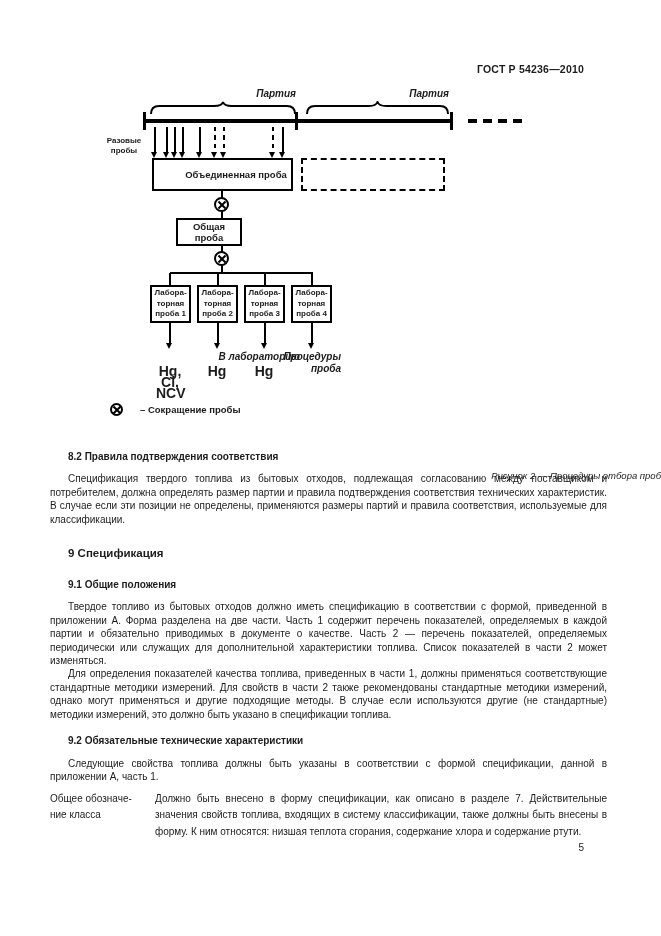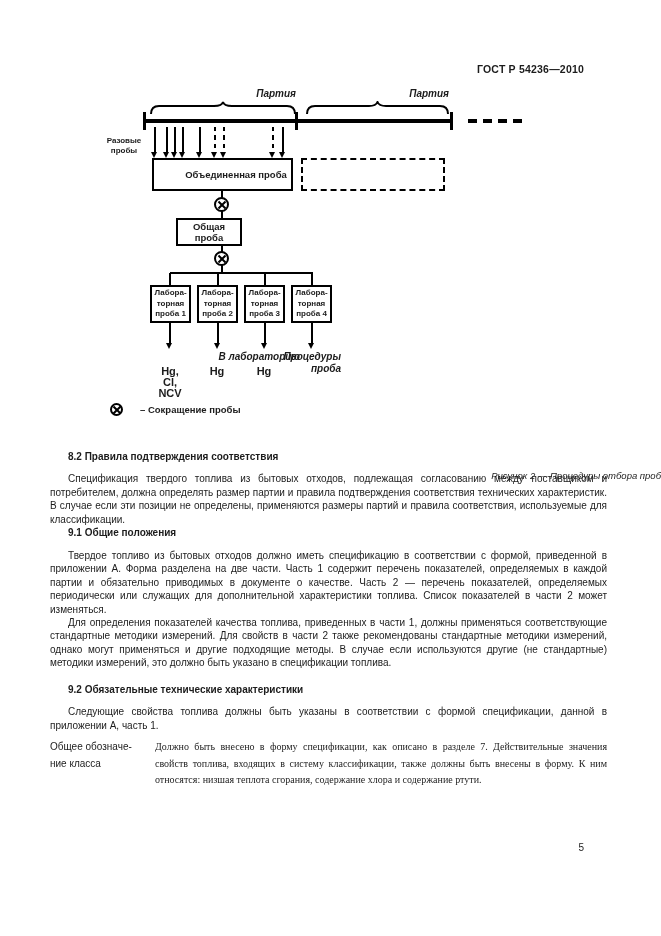--- a/index.html
+++ b/index.html
@@ -42,35 +42,35 @@
   .lab-box{font-size:8px;line-height:10.5px;}
 
   .otimes{position:absolute;width:15px;height:15px;border:2.4px solid #000;border-radius:50%;
     box-sizing:border-box;background:#fff;}
   .otimes::before,.otimes::after{content:"";position:absolute;left:50%;top:50%;width:10px;height:2px;background:#000;}
   .otimes::before{transform:translate(-50%,-50%) rotate(45deg);}
   .otimes::after{transform:translate(-50%,-50%) rotate(-45deg);}
 
   .increments-label{font-size:8px;font-weight:bold;line-height:10px;text-align:center;}
   .dest-label{font-size:10px;font-weight:bold;line-height:12px;}
-  .analyte{font-size:11px;font-weight:bold;line-height:11px;text-align:center;}
+  .analyte{font-size:14px;font-weight:bold;line-height:11px;text-align:center;}
   .legend{display:flex;align-items:center;gap:17px;}
   .legend .otimes{position:relative;width:13px;height:13px;flex:0 0 auto;}
   .legend-text{font-size:9.5px;font-weight:bold;}
   .figure-caption{font-size:9.5px;}
 
   
   .textblock{left:50px;top:450px;width:557px;font-size:10px;line-height:13.45px;}
   .textblock p{margin:0;text-align:justify;text-indent:18px;}
   .h-sub{font-size:10px;font-weight:bold;text-indent:18px;margin:0 0 9px 0;}
   .h-main{font-size:11.5px;font-weight:bold;text-indent:18px;margin:21px 0 17px 0;}
   .h-sub2{margin:13px 0 9px 0;}
   .deflist{display:flex;margin-top:7px;line-height:16.5px;}
   .deflist .term{width:105px;flex:0 0 auto;white-space:pre-line;}
-  .deflist .definition{flex:1;text-align:justify;font-family:Liberation Serif, serif;}
+  .deflist .definition{flex:1;text-align:justify;}
   .page-number{top:842px;right:77px;font-size:10px;}
 </style>
 </head>
 <body>
 
 <div class="page">
 
   <div class="abs doc-header">ГОСТ Р 54236—2010</div>
 
   <div class="abs batch-label center" style="left:150px;top:88px;width:146px;">Партия</div>
@@ -190,20 +190,21 @@
     <span class="otimes"></span>
     <span class="legend-text">– Сокращение пробы</span>
   </div>
 
   <div class="abs figure-caption center" style="left:0;top:430px;width:661px;margin-top:40px;">Рисунок 2 — Процедуры отбора проб</div>
 
   <div class="abs textblock">
     <div class="h-sub">8.2 Правила подтверждения соответствия</div>
     <p>Спецификация твердого топлива из бытовых отходов, подлежащая согласованию между поставщиком и потребителем, должна определять размер партии и правила подтверждения соответствия технических характеристик. В случае если эти позиции не определены, применяются размеры партий и правила соответствия, используемые для классификации.</p>
 
+    <div class="h-main">9 Спецификация</div>
 
     <div class="h-sub">9.1 Общие положения</div>
     <p>Твердое топливо из бытовых отходов должно иметь спецификацию в соответствии с формой, приведенной в приложении А. Форма разделена на две части. Часть 1 содержит перечень показателей, определяемых в каждой партии и обязательно приводимых в документе о качестве. Часть 2 — перечень показателей, определяемых периодически или служащих для дополнительной характеристики топлива. Список показателей в части 2 может изменяться.</p>
     <p>Для определения показателей качества топлива, приведенных в части 1, должны применяться соответствующие стандартные методики измерений. Для свойств в части 2 также рекомендованы стандартные методики измерений, однако могут применяться и другие подходящие методы. В случае если используются другие (не стандартные) методики измерений, это должно быть указано в спецификации топлива.</p>
 
     <div class="h-sub h-sub2">9.2 Обязательные технические характеристики</div>
     <p>Следующие свойства топлива должны быть указаны в соответствии с формой спецификации, данной в приложении А, часть 1.</p>
 
     <div class="deflist">
       <div class="term">Общее обозначе-

